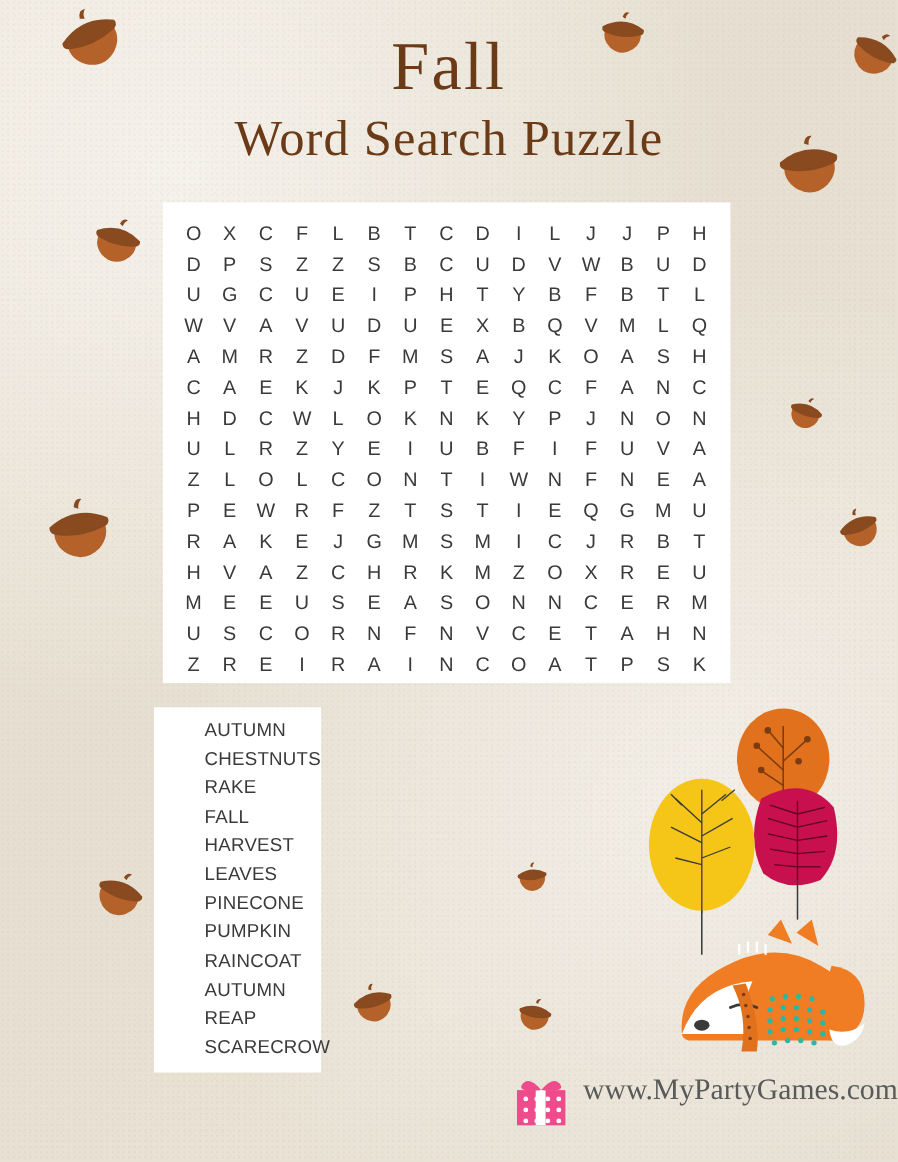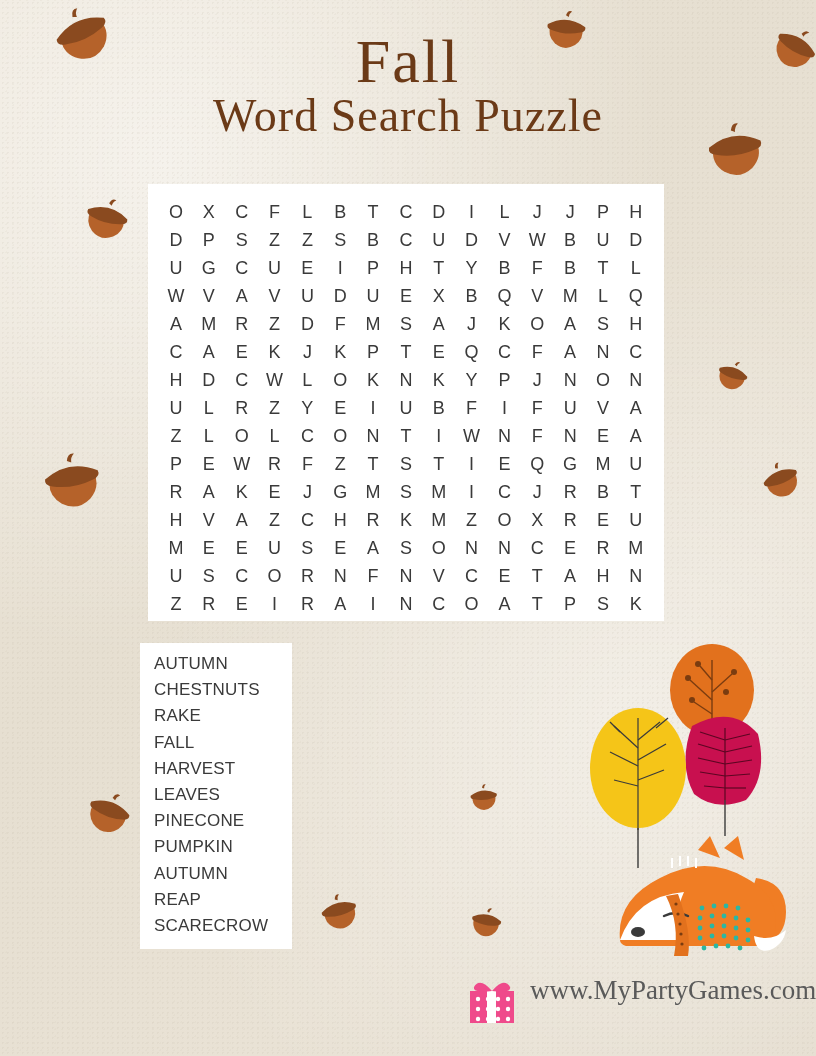--- a/index.html
+++ b/index.html
@@ -48,20 +48,21 @@
     font-size: 62px;
     color: #6b3a17;
     letter-spacing: 2px;
     line-height: 1.0;
   }
   .title-sub {
     font-family: "Liberation Serif", serif;
     font-size: 46px;
     color: #6b3a17;
     letter-spacing: 1px;
+    margin-top: 10px;
     line-height: 1.05;
   }
 
   
   .grid-box {
     position: absolute;
     left: 148px;
     top: 184px;
     width: 516px;
     height: 437px;
@@ -94,20 +95,21 @@
     background: #ffffff;
     padding: 8px 0 10px 0;
   }
   .list-item {
     font-family: "Liberation Sans", sans-serif;
     font-size: 17px;
     color: #3a3a3a;
     padding: 0 0 0 14px;
     line-height: 26.2px;
     letter-spacing: .2px;
+    margin-left: 32px;
   }
 
   
   .brand {
     position: absolute;
     left: 466px;
     top: 975px;
     display: flex;
     align-items: flex-start;
     gap: 12px;
@@ -508,20 +510,21 @@
 <div class="list-box">
   <div id="word-list-inner">
       <div class="list-item">AUTUMN</div>
       <div class="list-item">CHESTNUTS</div>
       <div class="list-item">RAKE</div>
       <div class="list-item">FALL</div>
       <div class="list-item">HARVEST</div>
       <div class="list-item">LEAVES</div>
       <div class="list-item">PINECONE</div>
       <div class="list-item">PUMPKIN</div>
+      <div class="list-item">RAINCOAT</div>
       <div class="list-item">AUTUMN</div>
       <div class="list-item">REAP</div>
       <div class="list-item">SCARECROW</div>
     </div>
 </div>
 
 <div class="fox-scene">
   <svg width="250" height="330" viewBox="0 0 250 330">
 
     <g>

